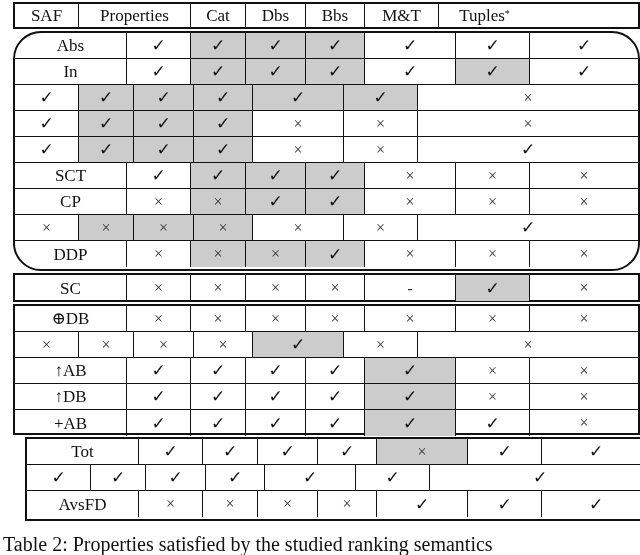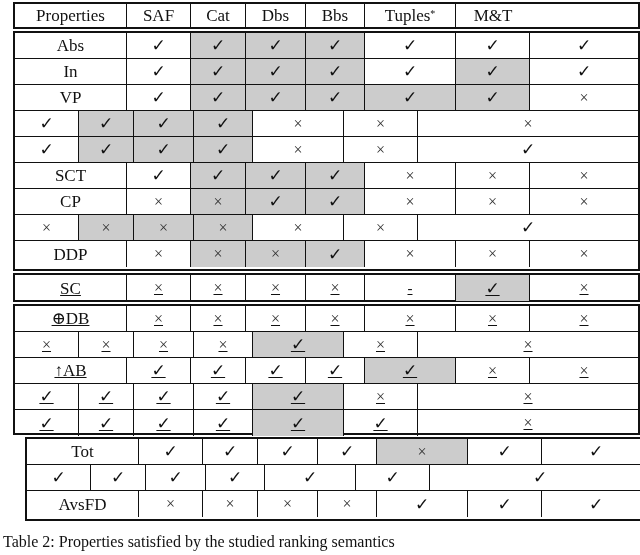--- a/index.html
+++ b/index.html
@@ -12,41 +12,41 @@
           justify-content:center; font-size:17px; line-height:1; }
   .cell:last-child { border-right:none; }
   .c0 { width:112px; } .c1 { width:64px; } .c2 { width:55px; } .c3 { width:60px; }
   .c4 { width:59px; } .c5 { width:91px; } .c6 { width:74px; } .c7 { flex:1; }
   .shade { background:#cccccc; }
   .mark-check { font-size:17px; }
   .mark-cross { font-size:16px; color:#333; }
   .mark-dash { font-size:15px; }
   .header .cell { font-size:17px; }
   sup { font-size:10px; vertical-align:top; position:relative; top:-2px; }
-  .caption { position:absolute; left:3px; top:533px; font-size:16px; white-space:nowrap; }
+  .caption { position:absolute; left:3px; top:533px; font-size:20px; white-space:nowrap; }
 </style>
 </head>
 <body>
 
 <div class="block header" style="top:2px; height:27px;">
   <div class="row" style="height:23px;">
+    <div class="cell c1">SAF</div>
     <div class="cell c0">Properties</div>
-    <div class="cell c1">SAF</div>
     <div class="cell c2">Cat</div>
     <div class="cell c3">Dbs</div>
     <div class="cell c4">Bbs</div>
+    <div class="cell c6">M&amp;T</div>
     <div class="cell c5">
         <span>Tuples</span>
         <sup>*</sup>
       </div>
-    <div class="cell c6">M&amp;T</div>
   </div>
 </div>
 
-<div id="block-0" class="block" style="top:31px; height:240px;">
+<div id="block-0" class="block" style="top:31px; height:240px;border-radius:28px;">
     <div class="row">
       <div class="cell c0">Abs</div>
       <div class="cell c1">
         <span class="mark-check">✓</span>
       </div>
       <div class="cell c2 shade">
         <span class="mark-check">✓</span>
       </div>
       <div class="cell c3 shade">
         <span class="mark-check">✓</span>
@@ -82,21 +82,20 @@
         <span class="mark-check">✓</span>
       </div>
       <div class="cell c6 shade">
         <span class="mark-check">✓</span>
       </div>
       <div class="cell c7">
         <span class="mark-check">✓</span>
       </div>
     </div>
     <div class="row">
-      <div class="cell c0">VP</div>
       <div class="cell c1">
         <span class="mark-check">✓</span>
       </div>
       <div class="cell c2 shade">
         <span class="mark-check">✓</span>
       </div>
       <div class="cell c3 shade">
         <span class="mark-check">✓</span>
       </div>
       <div class="cell c4 shade">
@@ -247,21 +246,21 @@
         <span class="mark-cross">×</span>
       </div>
       <div class="cell c6">
         <span class="mark-cross">×</span>
       </div>
       <div class="cell c7">
         <span class="mark-cross">×</span>
       </div>
     </div>
   </div>
-<div id="block-1" class="block" style="top:273px; height:29px;text-decoration:underline;">
+<div id="block-1" class="block" style="top:273px; height:29px;">
     <div class="row">
       <div class="cell c0">SC</div>
       <div class="cell c1">
         <span class="mark-cross">×</span>
       </div>
       <div class="cell c2">
         <span class="mark-cross">×</span>
       </div>
       <div class="cell c3">
         <span class="mark-cross">×</span>
@@ -273,21 +272,21 @@
         <span class="mark-dash">-</span>
       </div>
       <div class="cell c6 shade">
         <span class="mark-check">✓</span>
       </div>
       <div class="cell c7">
         <span class="mark-cross">×</span>
       </div>
     </div>
   </div>
-<div id="block-2" class="block" style="top:304px; height:131px;text-decoration:underline;">
+<div id="block-2" class="block" style="top:304px; height:131px;">
     <div class="row">
       <div class="cell c0">⊕DB</div>
       <div class="cell c1">
         <span class="mark-cross">×</span>
       </div>
       <div class="cell c2">
         <span class="mark-cross">×</span>
       </div>
       <div class="cell c3">
         <span class="mark-cross">×</span>
@@ -346,43 +345,45 @@
         <span class="mark-check">✓</span>
       </div>
       <div class="cell c6">
         <span class="mark-cross">×</span>
       </div>
       <div class="cell c7">
         <span class="mark-cross">×</span>
       </div>
     </div>
     <div class="row">
-      <div class="cell c1">
-        <span class="mark-check">✓</span>
-      </div>
-      <div class="cell c2">
-        <span class="mark-check">✓</span>
-      </div>
-      <div class="cell c3">
-        <span class="mark-check">✓</span>
-      </div>
-      <div class="cell c4">
-        <span class="mark-check">✓</span>
-      </div>
-      <div class="cell c5 shade">
-        <span class="mark-check">✓</span>
-      </div>
-      <div class="cell c6">
-        <span class="mark-cross">×</span>
-      </div>
-      <div class="cell c7">
-        <span class="mark-cross">×</span>
-      </div>
-    </div>
-    <div class="row">
+      <div class="cell c0">↑DB</div>
+      <div class="cell c1">
+        <span class="mark-check">✓</span>
+      </div>
+      <div class="cell c2">
+        <span class="mark-check">✓</span>
+      </div>
+      <div class="cell c3">
+        <span class="mark-check">✓</span>
+      </div>
+      <div class="cell c4">
+        <span class="mark-check">✓</span>
+      </div>
+      <div class="cell c5 shade">
+        <span class="mark-check">✓</span>
+      </div>
+      <div class="cell c6">
+        <span class="mark-cross">×</span>
+      </div>
+      <div class="cell c7">
+        <span class="mark-cross">×</span>
+      </div>
+    </div>
+    <div class="row">
+      <div class="cell c0">+AB</div>
       <div class="cell c1">
         <span class="mark-check">✓</span>
       </div>
       <div class="cell c2">
         <span class="mark-check">✓</span>
       </div>
       <div class="cell c3">
         <span class="mark-check">✓</span>
       </div>
       <div class="cell c4">

